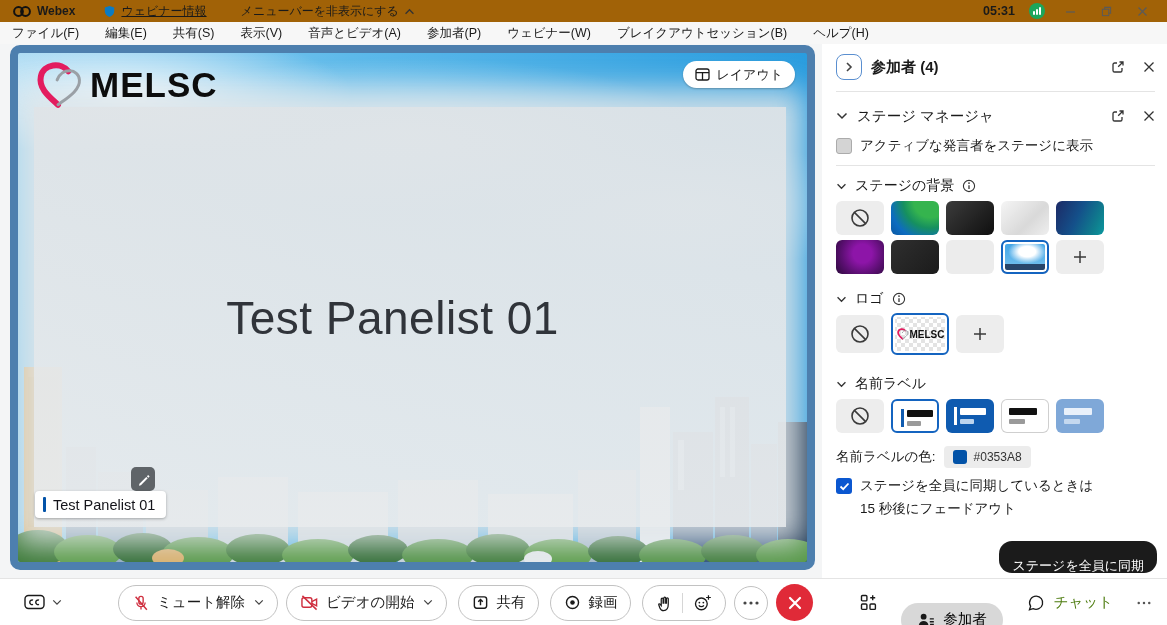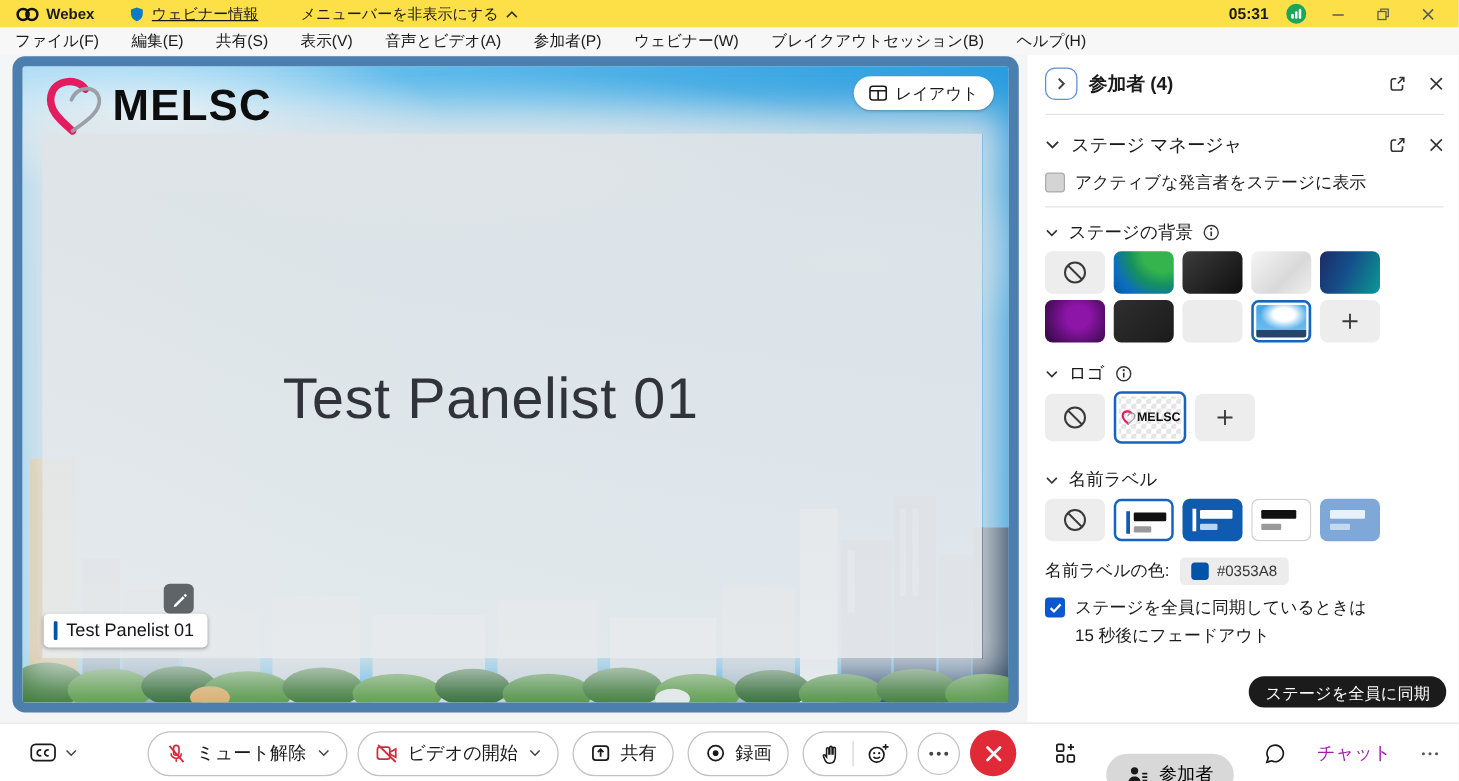--- a/index.html
+++ b/index.html
@@ -2,21 +2,21 @@
 <html><head>
 <meta charset="utf-8">
 <style>
   * { margin:0; padding:0; box-sizing:border-box; }
   html,body { width:1167px; height:625px; overflow:hidden; }
   body { font-family:"Liberation Sans","DejaVu Sans",sans-serif; color:#1a1a1a; background:#f4f4f4; position:relative; }
   .ic { display:inline-flex; align-items:center; justify-content:center; flex:none; }
   svg { display:block; }
 
   
-  .titlebar { position:absolute; left:0; top:0; width:1167px; height:22px; background:#fde047; display:flex; align-items:center; padding-left:12px; font-size:12px; }
+  .titlebar { position:absolute; left:0; top:0; width:1167px; height:22px; background:#a16207; display:flex; align-items:center; padding-left:12px; font-size:12px; }
   .titlebar .brand { font-weight:bold; margin-left:5px; }
   .tb-item { display:flex; align-items:center; gap:5px; }
   .tb-right { position:absolute; right:0; top:0; height:22px; display:flex; align-items:center; gap:14px; padding-right:14px; }
   .tb-time { font-size:12.5px; font-weight:bold; }
   .conn-dot { width:16px; height:16px; border-radius:50%; background:#1ca65b; display:flex; align-items:flex-end; justify-content:center; gap:1px; padding-bottom:4px; }
   .conn-dot i { display:block; width:2px; background:#fff; border-radius:1px; }
   .winbtn { width:22px; display:flex; justify-content:center; color:#5a5a5a; cursor:default; }
 
   
   .menubar { position:absolute; left:0; top:22px; width:1167px; height:22px; background:#f7f7f7; display:flex; align-items:center; gap:26px; padding-left:12px; font-size:12.5px; }
@@ -68,34 +68,34 @@
       linear-gradient(45deg,#e3e3e3 25%,#ffffff 25%,#ffffff 75%,#e3e3e3 75%);
       background-size:8px 8px; background-position:0 0,4px 4px; gap:1px; }
   .logo-swatch.melsc .mword { font-size:10px; font-weight:800; color:#111; }
   .nl-swatch { position:relative; overflow:hidden; }
   .nl-swatch .vbar { position:absolute; left:8px; top:8px; width:3px; height:18px; }
   .nl-swatch .b1 { position:absolute; left:14px; top:9px; height:7px; border-radius:1px; }
   .nl-swatch .b2 { position:absolute; left:14px; top:20px; height:5px; border-radius:1px; }
   .color-chip { display:flex; align-items:center; gap:7px; background:#ececec; border-radius:4px; height:22px; padding:0 9px; margin-left:8px; cursor:pointer; }
   .color-chip .sq { width:14px; height:14px; border-radius:3px; }
   .color-chip .hex { font-size:12px; color:#333; }
-  .sync-btn { position:absolute; right:10px; top:497px; height:25px; border:none; border-radius:13px; color:#fff; font-size:13px; padding:5px 13px; cursor:pointer; }
+  .sync-btn { position:absolute; right:10px; top:497px; height:25px; border:none; border-radius:13px; color:#fff; font-size:13px; padding:16px 13px; cursor:pointer; }
 
   
   .toolbar { position:absolute; left:0; top:578px; width:1167px; height:47px; background:#fff; border-top:1px solid #e4e4e4; }
   .tbar-left { position:absolute; left:24px; top:0; height:47px; display:flex; align-items:center; gap:7px; color:#1a1a1a; }
   .tbar-center { position:absolute; left:118px; top:0; height:47px; display:flex; align-items:center; }
   .pill { height:36px; border:1px solid #c2c2c2; border-radius:18px; background:#fff; display:flex; align-items:center; gap:7px; padding:0 13px; font-size:14.5px; color:#1a1a1a; cursor:pointer; }
   .pill .chev { margin-left:2px; color:#444; }
   .red-ic { color:#cf2e3e; }
   .gapA { width:8px; } .gapB { width:11px; }
   .circle-btn { width:34px; height:34px; border-radius:50%; border:1px solid #c2c2c2; background:#fff; display:flex; align-items:center; justify-content:center; cursor:pointer; color:#333; }
   .leave-btn { width:37px; height:37px; border-radius:50%; border:none; display:flex; align-items:center; justify-content:center; cursor:pointer; }
   .tbar-right { position:absolute; right:16px; top:0; height:47px; display:flex; align-items:center; gap:24px; }
-  .flat-btn { display:flex; align-items:center; gap:25px; font-size:14.5px; background:none; border:none; color:#a21caf; cursor:pointer; }
+  .flat-btn { display:flex; align-items:center; gap:9px; font-size:14.5px; background:none; border:none; color:#4d7c0f; cursor:pointer; }
   .part-pill { height:34px; border-radius:17px; border:none; display:flex; align-items:center; gap:8px; padding:0 16px; font-size:14.5px; cursor:pointer; }
   .sep-v { width:1px; height:20px; background:#d6d6d6; }
 </style>
 </head>
 <body>
 
 <div class="titlebar">
   <span class="ic">
     <svg width="20" height="15" viewBox="0 0 20 15">
         <circle cx="6.5" cy="7.5" r="4.4" fill="none" stroke="#111" stroke-width="2"></circle>

